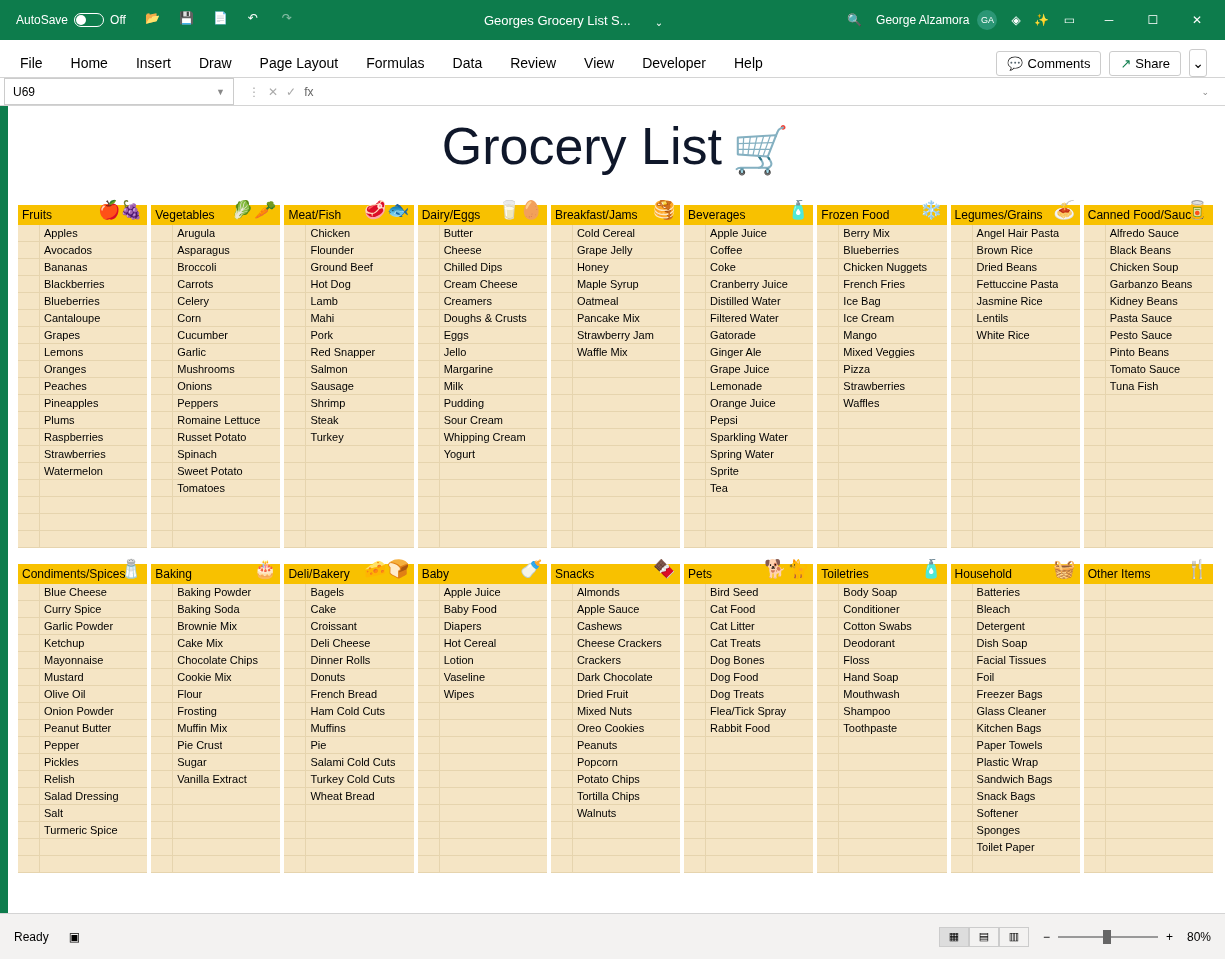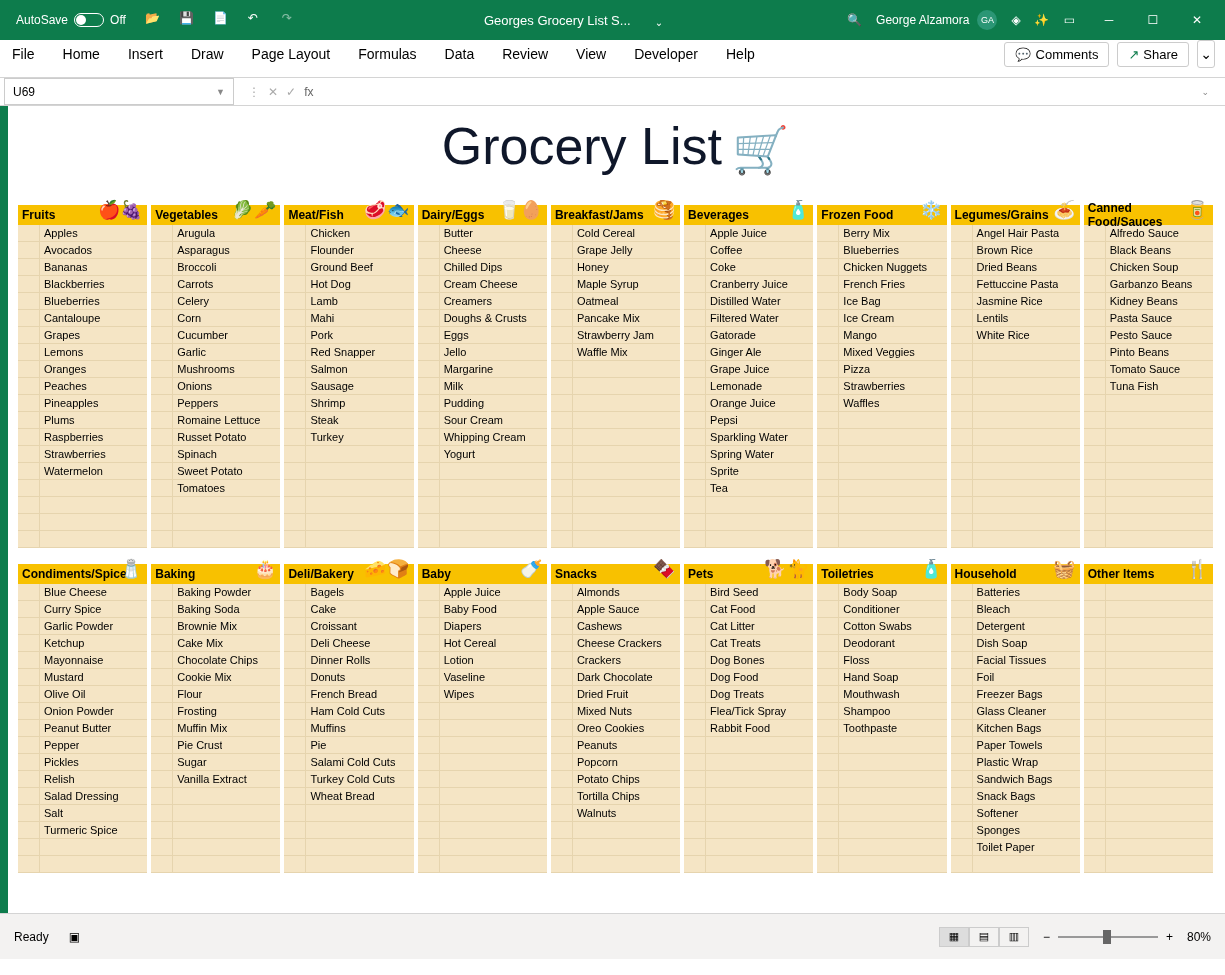--- a/index.html
+++ b/index.html
@@ -8,40 +8,40 @@
 .autosave{display:flex;align-items:center;gap:6px;background:#0d7c4c;padding:2px 8px;border-radius:2px}
 .toggle{width:30px;height:14px;border:1px solid #fff;border-radius:8px;display:flex;align-items:center;padding:1px}
 .toggle-knob{width:10px;height:10px;background:#fff;border-radius:50%}
 .titlebar-icons{display:flex;gap:16px;align-items:center}
 .titlebar-icon{width:18px;height:18px;fill:#fff;cursor:pointer}
 .titlebar-center{flex:1;display:flex;justify-content:center;align-items:flex-end;gap:24px;font-size:13px}
 .titlebar-right{display:flex;align-items:center;gap:14px}
 .user-badge{width:20px;height:20px;background:#2b9675;border-radius:50%;display:flex;align-items:center;justify-content:center;font-size:9px;margin-left:-6px}
 .winctl{display:flex;gap:4px}
 .winctl span{width:40px;height:30px;display:flex;align-items:center;justify-content:center;cursor:pointer}
-.ribbon{height:38px;background:#fff;border-bottom:1px solid #d4d4d4;display:flex;align-items:flex-start;padding:0 10px;gap:24px;font-size:14px}
+.ribbon{height:38px;background:#fff;border-bottom:1px solid #d4d4d4;display:flex;align-items:flex-end;padding:0 18px;gap:24px;font-size:14px}
 .ribbon-tabs{display:flex;gap:24px}
 .ribbon-tab{cursor:pointer;padding:6px 2px}
 .ribbon-right{margin-left:auto;display:flex;gap:8px;align-items:center}
 .comments-btn,.share-btn{display:flex;align-items:center;gap:4px;padding:4px 10px;font-size:13px;border:1px solid #ccc;border-radius:3px;cursor:pointer}
 .share-dd{width:18px;height:28px;border:1px solid #ccc;border-radius:3px;display:flex;align-items:center;justify-content:center;cursor:pointer}
 .formula-row{height:28px;display:flex;align-items:center;border-bottom:1px solid #d4d4d4;font-size:12px}
 .namebox{width:230px;height:100%;border:1px solid #ccc;padding:2px 8px;display:flex;align-items:center;justify-content:space-between;margin:8px 4px}
 .namebox-dd{color:#888;font-size:9px}
 .fx-btns{display:flex;gap:8px;padding:0 10px;color:#aaa;align-items:center}
 .fx-btns span{cursor:pointer}
 .fx-label{color:#666}
 .formula-input{flex:1;height:100%;padding:2px 8px;border:none;display:flex;align-items:center;justify-content:space-between}
 .formula-dd{color:#888;font-size:9px;padding-right:8px}
 .sheet{position:relative;padding:10px 12px 10px 10px;height:calc(100% - 40px - 38px - 28px - 28px);overflow:hidden;border-left:8px solid #0d7c4c}
 .title{text-align:center;font-size:52px;font-weight:400;color:#0f172a;font-family:'Arial Black',Arial,sans-serif;margin-bottom:28px}
 .cart{font-size:46px;vertical-align:middle;margin-left:10px}
 .grid{display:grid;grid-template-columns:repeat(9,1fr);gap:4px;margin-bottom:16px}
 .category{background:#f5e5c5;display:flex;flex-direction:column}
-.cat-header{background:#f8c100;color:#000;font-size:12px;padding:2px 4px;font-weight:700;display:flex;align-items:center;position:relative;height:20px}
+.cat-header{background:#f8c100;color:#000;font-size:12px;padding:2px 4px;font-weight:400;display:flex;align-items:center;position:relative;height:20px}
 .cat-header .emoji{margin-left:auto;font-size:18px;position:absolute;right:4px;top:-6px}
 .cat-items{display:flex;flex-direction:column}
 .item-row{display:flex;border-bottom:1px solid #e6d4ae;height:17px;align-items:center}
 .checkbox-cell{width:22px;height:100%;border-right:1px solid #e6d4ae}
 .item-name{font-size:11px;padding-left:4px;white-space:nowrap;overflow:hidden}
 .empty-row{height:17px;display:flex;border-bottom:1px solid #e6d4ae}
 .empty-row .checkbox-cell{border-right:1px solid #e6d4ae}
 .statusbar{position:absolute;bottom:16px;left:0;right:0;height:46px;background:#f3f2f1;border-top:1px solid #d4d4d4;display:flex;align-items:center;padding:0 14px;font-size:12px;gap:20px}
 .statusbar-right{margin-left:auto;display:flex;align-items:center;gap:14px}
 .view-icons{display:flex;gap:0}

